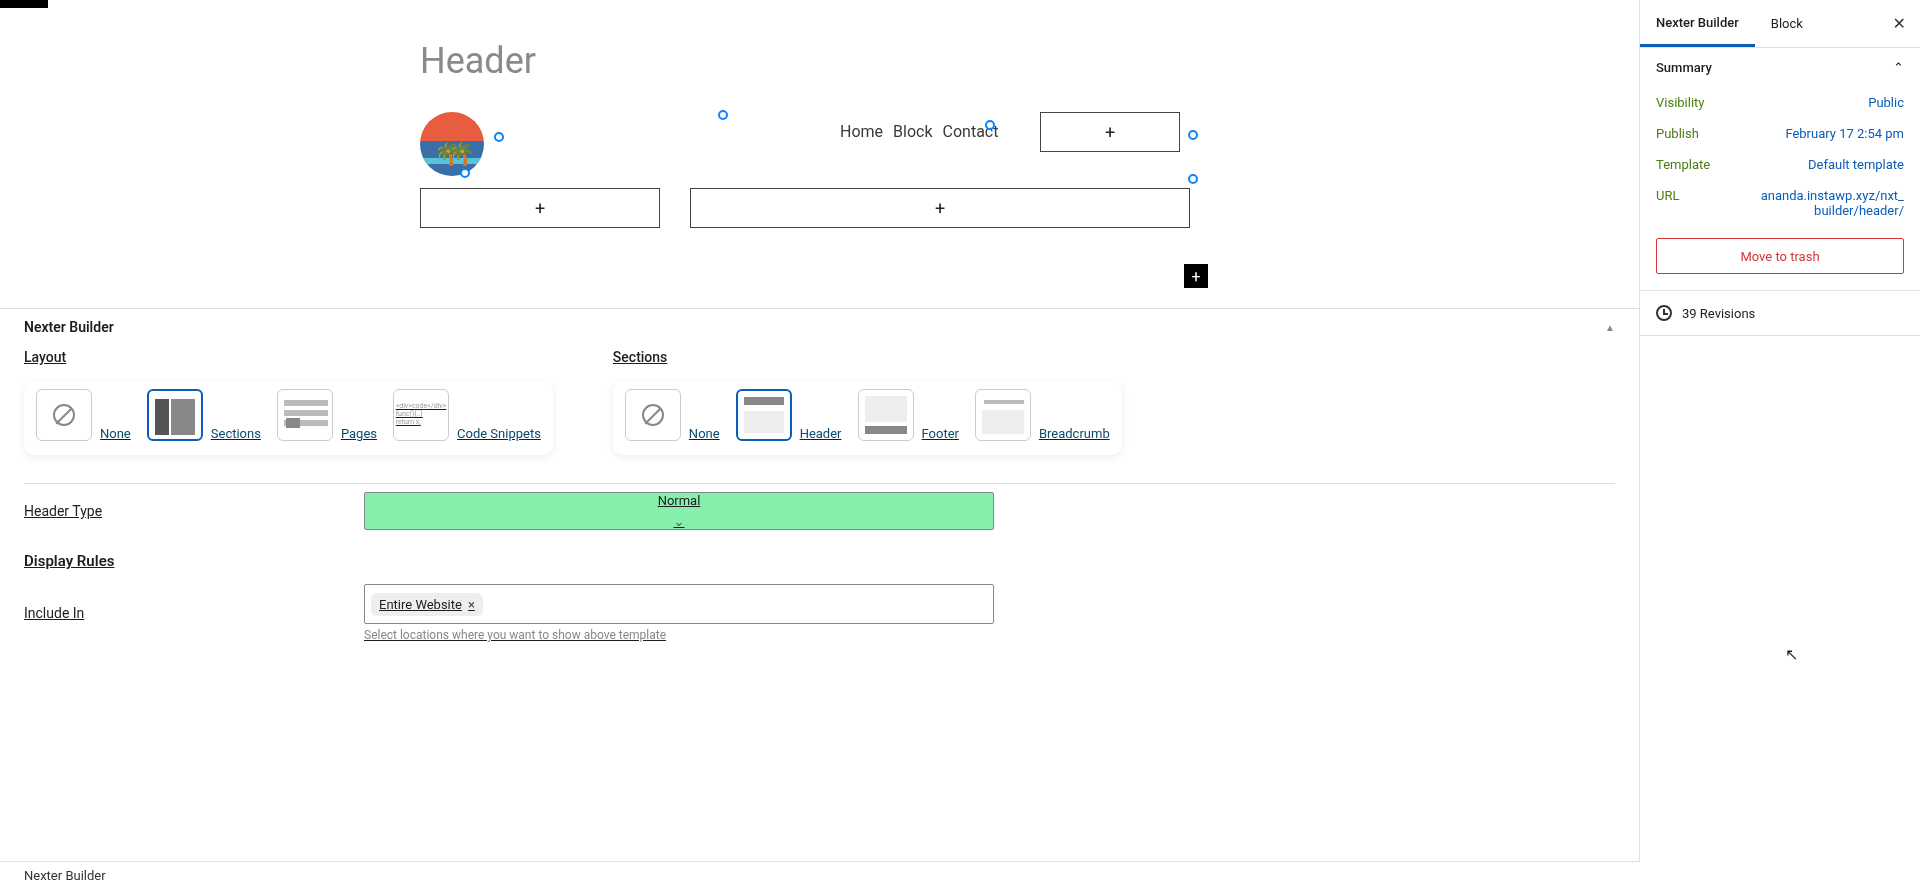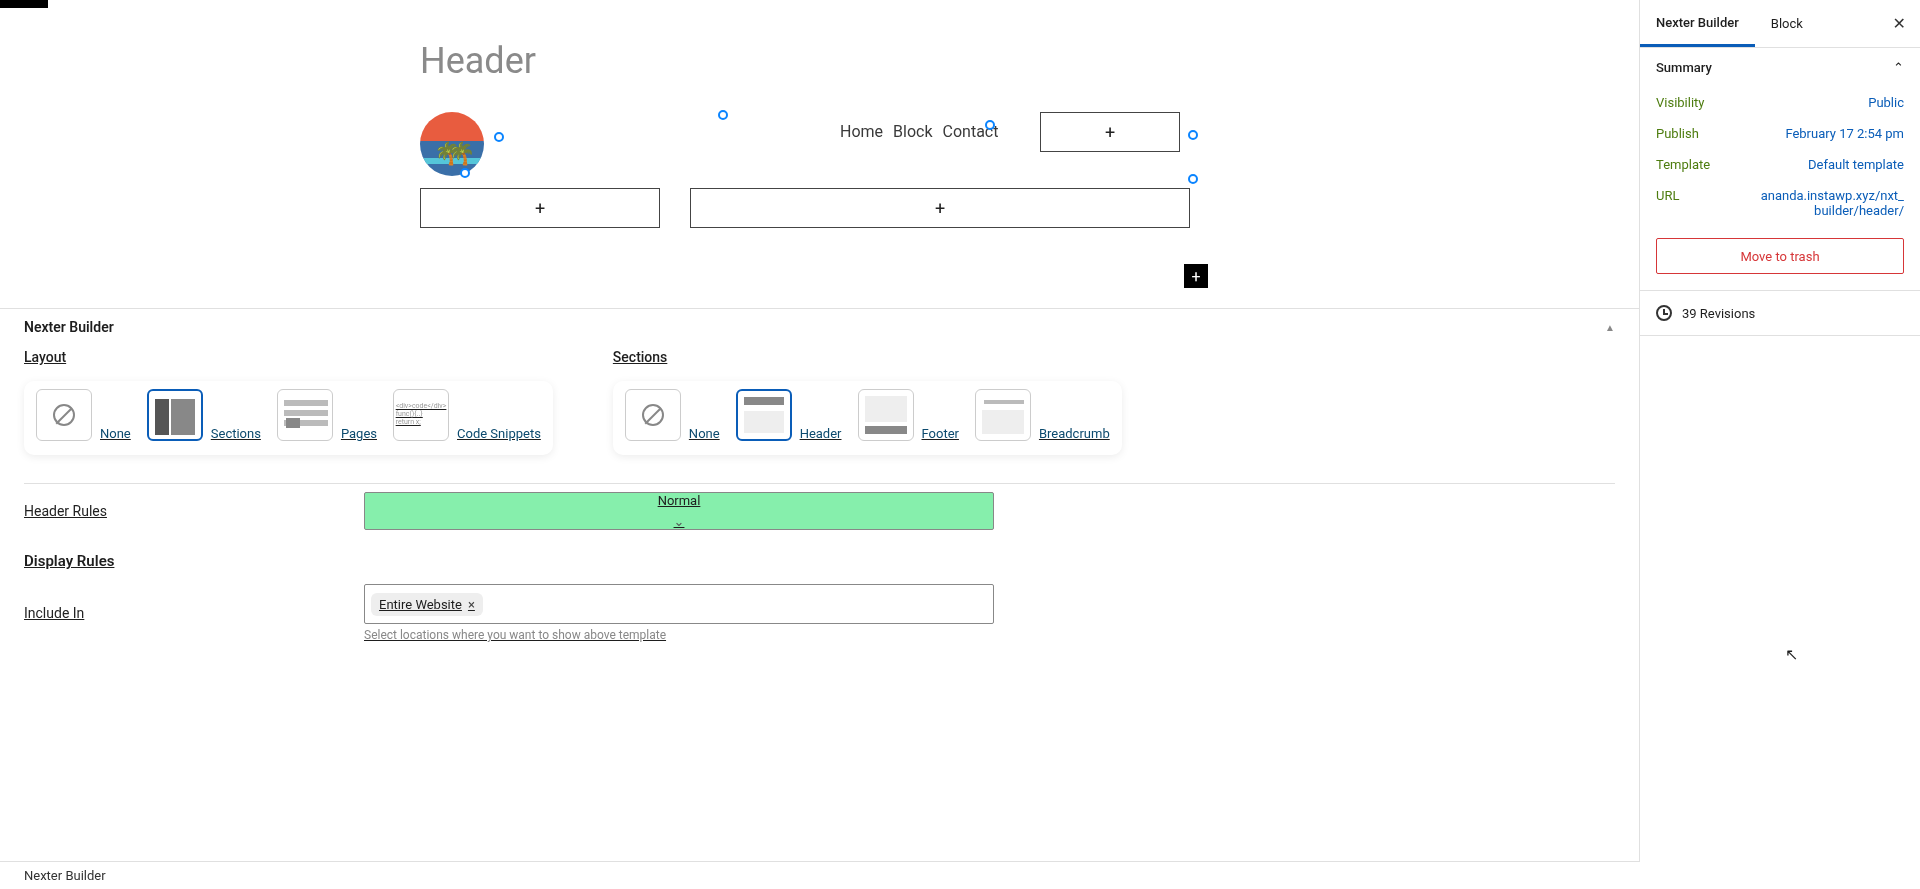--- a/index.html
+++ b/index.html
@@ -211,21 +211,21 @@
               <div class="card">
                 <div class="card-thumb thumb-bc"></div>
                 <span class="card-label">Breadcrumb</span>
               </div>
             </div>
           </div>
         </div>
 
         <div class="settings">
           <div class="setting-row">
-            <div class="setting-label">Header Rules</div>
+            <div class="setting-label">Header Type</div>
             <div class="setting-ctrl">
               <div class="select">
                 <span>Normal</span>
                 <span class="chev">⌄</span>
               </div>
             </div>
           </div>
           <div class="section-title">Display Rules</div>
           <div class="setting-row noborder">
             <div class="setting-label">Include In</div>

